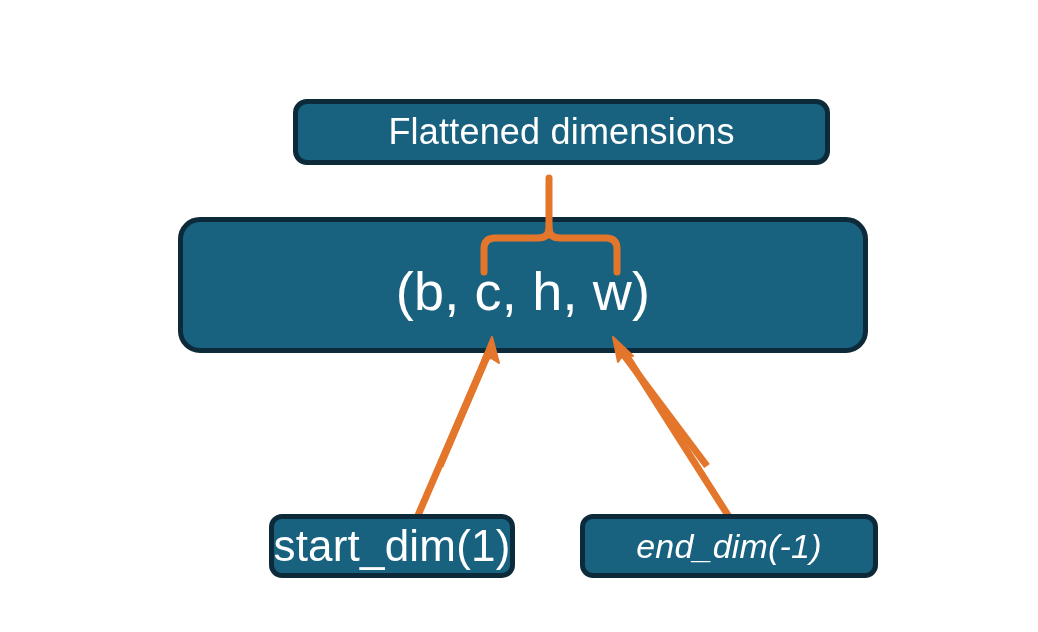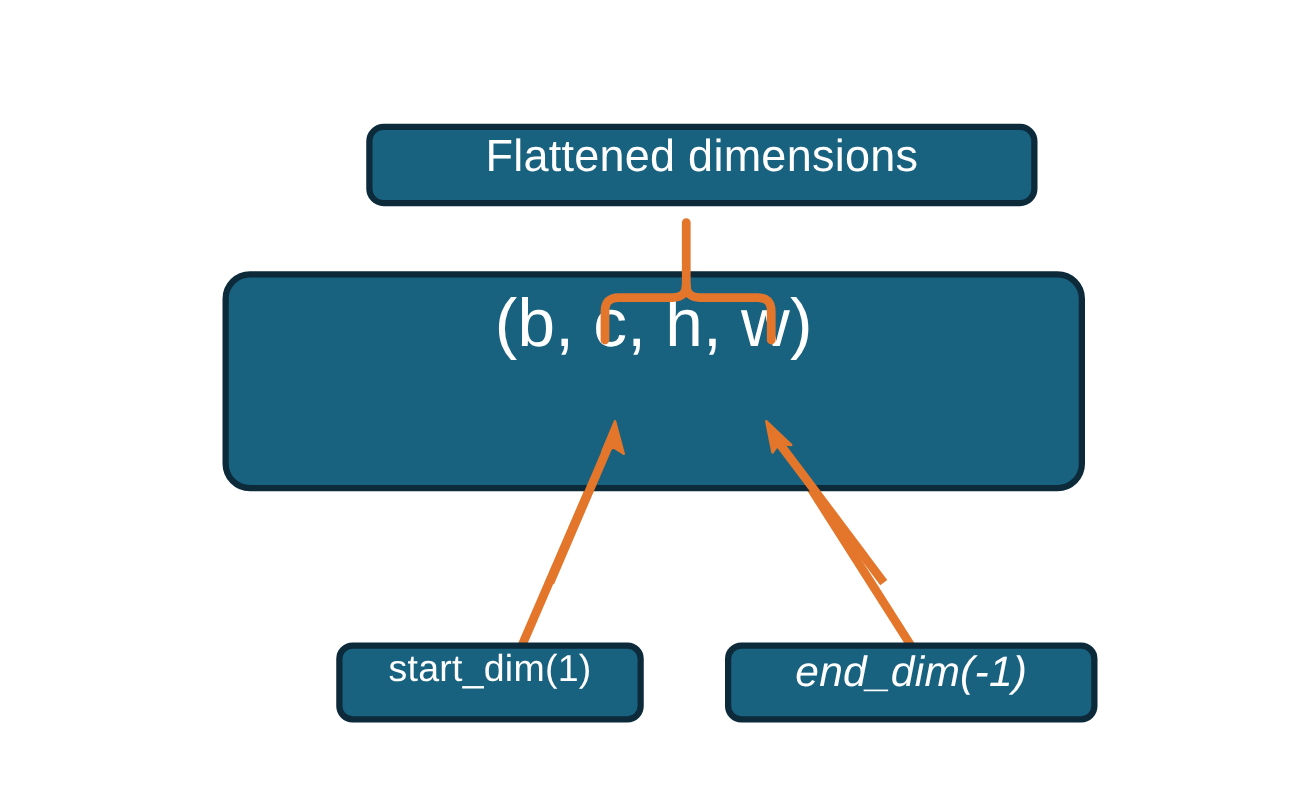--- a/index.html
+++ b/index.html
@@ -17,52 +17,53 @@
     background: #ffffff;
     overflow: hidden;
   }
   .node {
     position: absolute;
     box-sizing: border-box;
     background: #186280;
     border: 5px solid #0c2a3a;
     border-radius: 16px;
     display: flex;
+    align-items: center;
     justify-content: center;
     color: #ffffff;
     font-family: "Liberation Sans", sans-serif;
     font-weight: 400;
     letter-spacing: 0.2px;
     z-index: 2;
   }
   #node-flattened {
     left: 293px;
     top: 99px;
     width: 537px;
     height: 66px;
     font-size: 36px;
     border-radius: 14px;
   }
   #node-shape {
     left: 178px;
     top: 217px;
     width: 690px;
-    height: 176px;
+    height: 136px;
     font-size: 54px;
     border-radius: 22px;
   }
   #node-shape .shape-text {
     transform: translateY(6px);
   }
   #node-startdim {
     left: 269px;
     top: 514px;
     width: 246px;
     height: 64px;
-    font-size: 30px;
+    font-size: 44px;
     border-radius: 13px;
   }
   #node-enddim {
     left: 580px;
     top: 514px;
     width: 298px;
     height: 64px;
     font-size: 34px;
     border-radius: 13px;
     font-style: italic;

